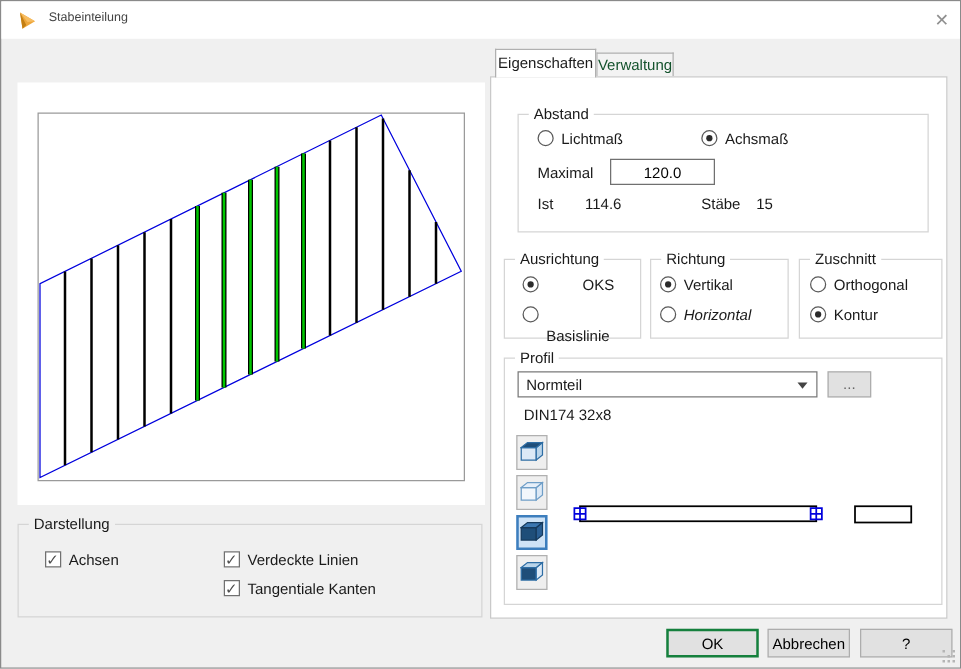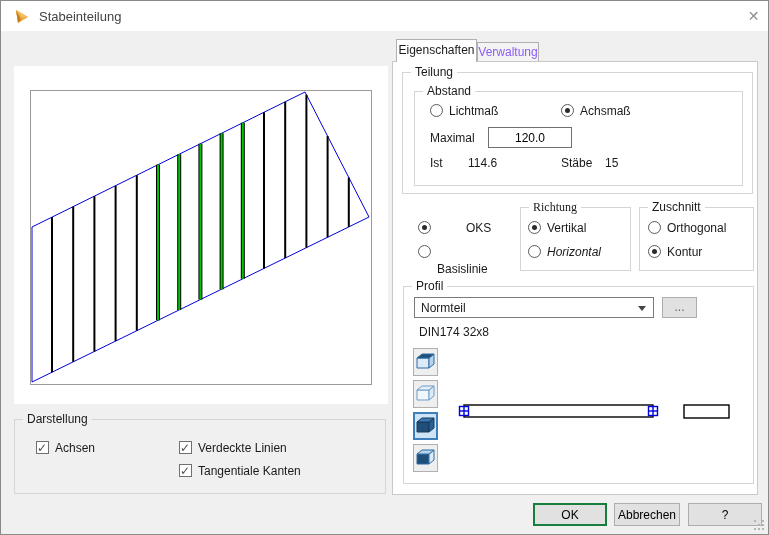--- a/index.html
+++ b/index.html
@@ -2,37 +2,37 @@
 <html><head>
 <meta charset="utf-8">
 <style>
   * { margin:0; padding:0; box-sizing:border-box; }
   html,body { background:#d8d8d8; }
   body { font-family:"Liberation Sans","DejaVu Sans",sans-serif; font-size:12px; color:#1a1a1a; }
   .dialog { position:relative; width:769px; height:535px; background:#f0f0f0;
             border:1px solid #8a8a8a; overflow:hidden; }
   .titlebar { position:absolute; left:0; top:0; width:100%; height:30px; background:#ffffff; }
   .app-icon { position:absolute; left:13px; top:7px; width:16px; height:16px; }
-  .title-text { position:absolute; left:38px; top:8px; font-size:13px; color:#444; }
+  .title-text { position:absolute; left:38px; top:8px; font-size:10px; color:#444; }
   .close-btn { position:absolute; left:737px; top:0; width:31px; height:30px; text-align:center;
                line-height:30px; color:#8f8f8f; font-size:14px; cursor:pointer; }
 
   .left-panel { position:absolute; left:13px; top:65px; width:374px; height:338px; background:#fff; }
   .preview-canvas { position:absolute; left:29px; top:89px; width:342px; height:295px;
                     background:#fff; border:1px solid #9a9a9a; }
 
   .group { position:absolute; border:1px solid #d5d5d5; }
   .group .glabel { position:absolute; top:-8px; left:8px; padding:0 4px; background:#fff; white-space:nowrap; }
   .group.on-gray .glabel { background:#f0f0f0; }
 
   .tab { position:absolute; text-align:center; cursor:pointer; }
   .tab-active { left:395px; top:38px; width:81px; height:23px; background:#fff;
                 border:1px solid #b0b0b0; border-bottom:none; z-index:3; line-height:21px; }
   .tab-inactive { left:476px; top:41px; width:62px; height:19px; background:#f3f3f3;
-                  border:1px solid #b0b0b0; border-bottom:none; z-index:1; line-height:18px; color:#8b5cf6; }
+                  border:1px solid #b0b0b0; border-bottom:none; z-index:1; line-height:18px; color:#14532d; }
   .tab-page { position:absolute; left:391px; top:60px; width:366px; height:434px;
               background:#fff; border:1px solid #c9c9c9; z-index:2; }
 
   .abs { position:absolute; }
   .lbl { position:absolute; white-space:nowrap; line-height:13px; }
 
   .radio-dot { position:absolute; width:13px; height:13px; border:1px solid #5a5a5a;
                border-radius:50%; background:#fff; cursor:pointer; }
   .radio-dot.on::after { content:''; position:absolute; left:3px; top:3px; width:5px; height:5px;
                          border-radius:50%; background:#2b2b2b; }
@@ -111,43 +111,43 @@
   <span class="lbl" style="left:54px;top:441px;">Achsen</span>
   <span class="checkbox on" style="left:178px;top:440px;"></span>
   <span class="lbl" style="left:197px;top:441px;">Verdeckte Linien</span>
   <span class="checkbox on" style="left:178px;top:463px;"></span>
   <span class="lbl" style="left:197px;top:464px;">Tangentiale Kanten</span>
 
   <div class="tab tab-active">Eigenschaften</div>
   <div class="tab tab-inactive">Verwaltung</div>
   <div class="tab-page"></div>
 
-  <div class="group" style="left:401px;top:71px;width:351px;height:122px;z-index:4;">
-    <span class="glabel">Teilung</span>
-  </div>
   <div class="group" style="left:413px;top:90px;width:329px;height:95px;z-index:4;">
     <span class="glabel">Abstand</span>
   </div>
   <span class="radio-dot" style="left:429px;top:103px;z-index:5;"></span>
   <span class="lbl" style="left:448px;top:104px;z-index:5;">Lichtmaß</span>
   <span class="radio-dot on" style="left:560px;top:103px;z-index:5;"></span>
   <span class="lbl" style="left:579px;top:104px;z-index:5;">Achsmaß</span>
   <span class="lbl" style="left:429px;top:131px;z-index:5;">Maximal</span>
   <input class="text-input" style="left: 487px; top: 126px; width: 84px; height: 21px; z-index: 5;" value="120.0">
   <span class="lbl" style="left:429px;top:156px;z-index:5;">Ist</span>
   <span class="lbl" style="left:467px;top:156px;z-index:5;">114.6</span>
   <span class="lbl" style="left:560px;top:156px;z-index:5;">Stäbe</span>
   <span class="lbl" style="left:604px;top:156px;z-index:5;">15</span>
 
+  <div class="group" style="left:402px;top:206px;width:110px;height:64px;z-index:4;">
+    <span class="glabel">Ausrichtung</span>
+  </div>
   <span class="radio-dot on" style="left:417px;top:220px;z-index:5;"></span>
   <span class="lbl" style="left:436px;top:221px;z-index:5;margin-left:29px;">OKS</span>
   <span class="radio-dot" style="left:417px;top:244px;z-index:5;"></span>
   <span class="lbl" style="left:436px;top:262px;z-index:5;">Basislinie</span>
 
-  <div class="group" style="left:519px;top:206px;width:111px;height:64px;z-index:4;font-family:Liberation Serif, serif;">
+  <div class="group" style="left:519px;top:206px;width:111px;height:64px;z-index:4;">
     <span class="glabel">Richtung</span>
   </div>
   <span class="radio-dot on" style="left:527px;top:220px;z-index:5;"></span>
   <span class="lbl" style="left:546px;top:221px;z-index:5;">Vertikal</span>
   <span class="radio-dot" style="left:527px;top:244px;z-index:5;"></span>
   <span class="lbl" style="left:546px;top:245px;z-index:5;font-style:italic;">Horizontal</span>
 
   <div class="group" style="left:638px;top:206px;width:115px;height:64px;z-index:4;">
     <span class="glabel">Zuschnitt</span>
   </div>

